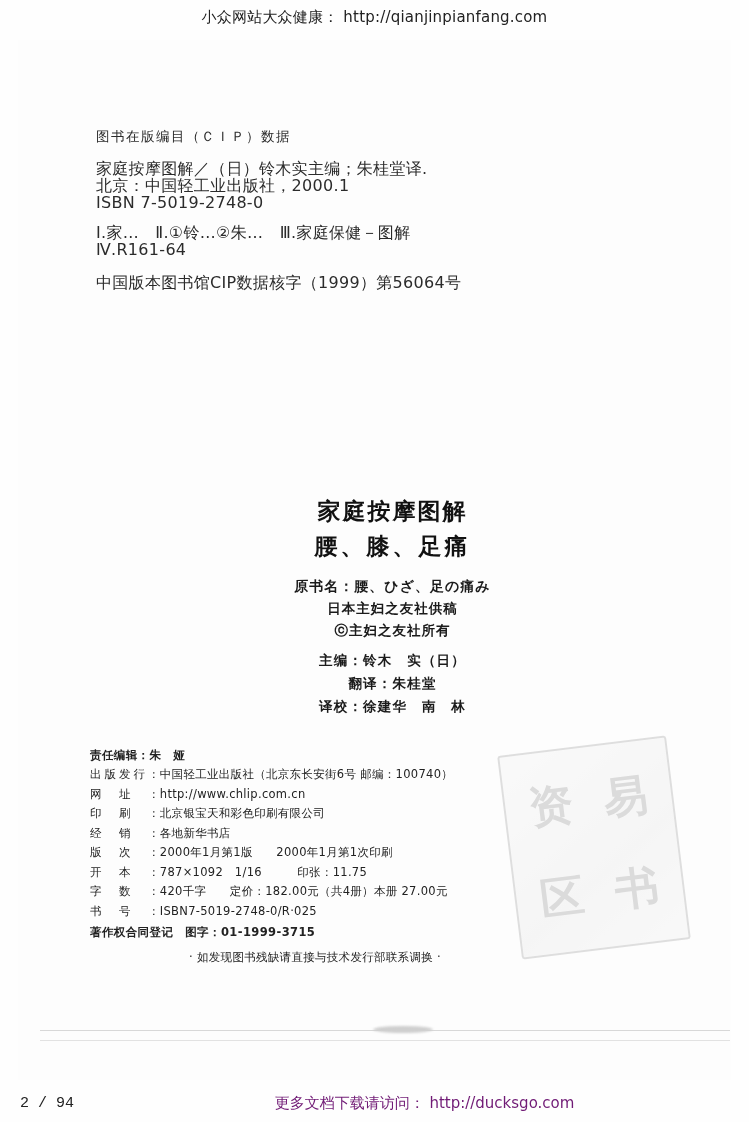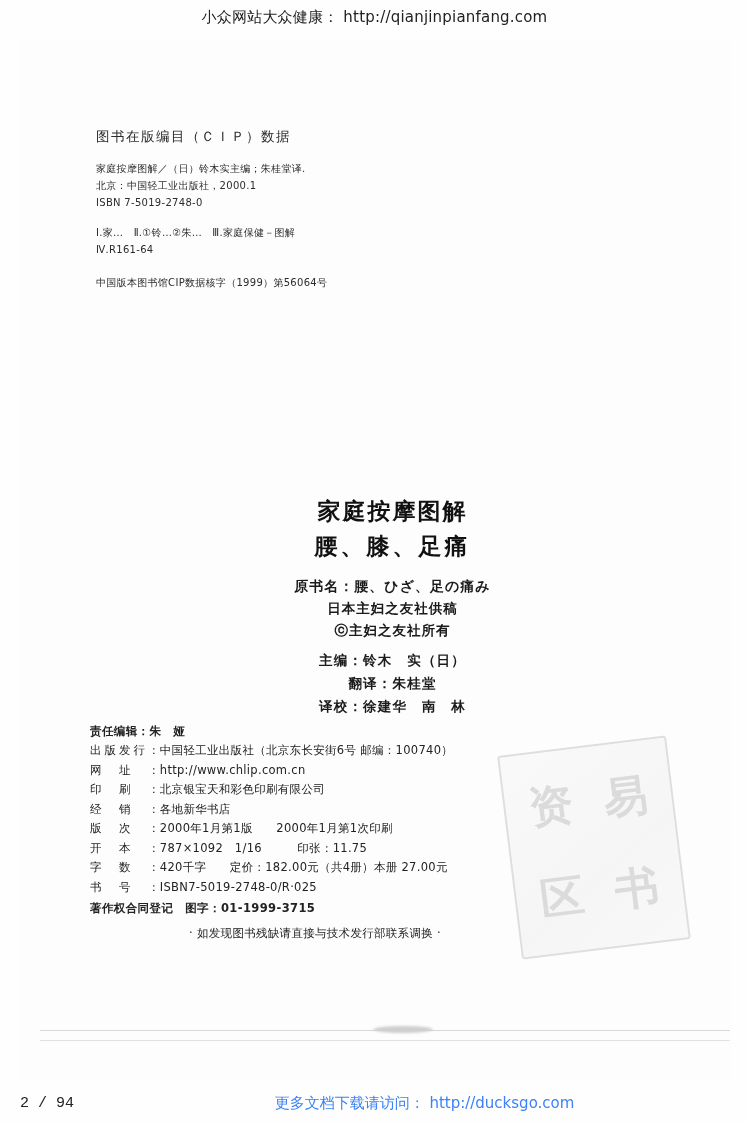--- a/index.html
+++ b/index.html
@@ -53,21 +53,21 @@
     color: #2b2b2b;
     filter: blur(0.25px);
   }
   .cip-title {
     font-size: 13.5px;
     font-weight: normal;
     letter-spacing: 1.5px;
     margin-bottom: 14px;
   }
   .cip-line {
-    font-size: 10px;
+    font-size: 16px;
     line-height: 17px;
     letter-spacing: 0.3px;
     white-space: nowrap;
   }
   .cip-gap { height: 13px; }
   .cip-gap2 { height: 16px; }
 
   
   .colophon {
     position: absolute;
@@ -121,21 +121,21 @@
     font-size: 13.5px;
     font-weight: bold;
     line-height: 23px;
     letter-spacing: 1.2px;
     color: #1b1b1b;
   }
 
   
   .imprint {
     position: absolute;
-    top: 682px;
+    top: 706px;
     left: 72px;
     width: 560px;
     filter: blur(0.25px);
   }
   .imp-head {
     font-size: 11.5px;
     font-weight: bold;
     line-height: 19px;
     letter-spacing: 0.4px;
     color: #222;
@@ -237,21 +237,21 @@
   }
   .footer-note {
     position: absolute;
     left: 0;
     bottom: 9px;
     width: 749px;
     text-align: center;
     padding-left: 100px;
     box-sizing: border-box;
     font-size: 15px;
-    color: #3b82f6;
+    color: #701a75;
   }
 </style>
 </head>
 <body>
 
 <div class="page">
 
   <div class="top-banner">
     <span>小众网站大众健康： http://qianjinpianfang.com</span>
   </div>

